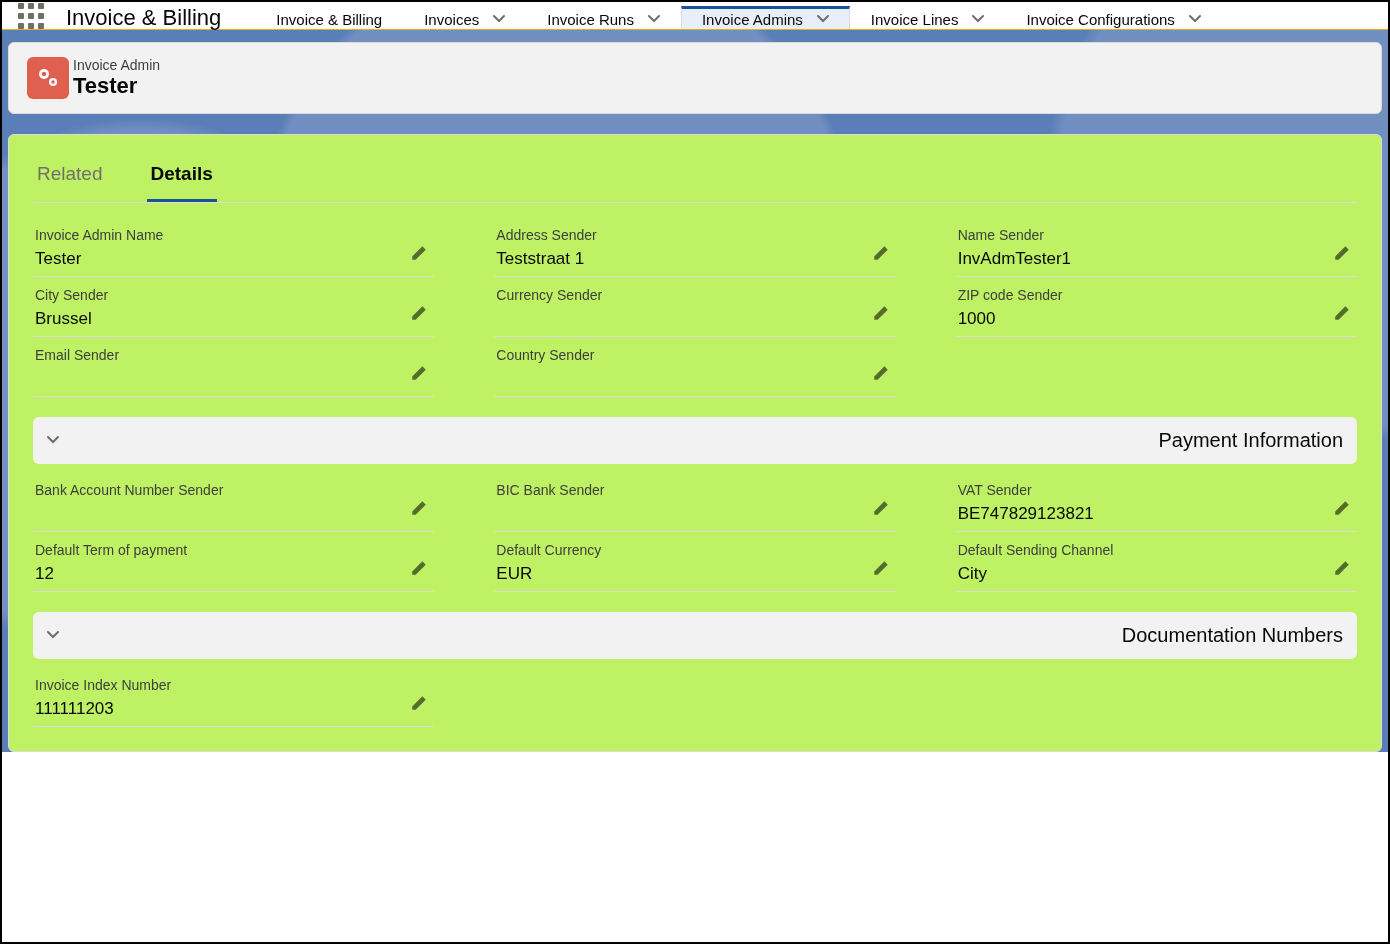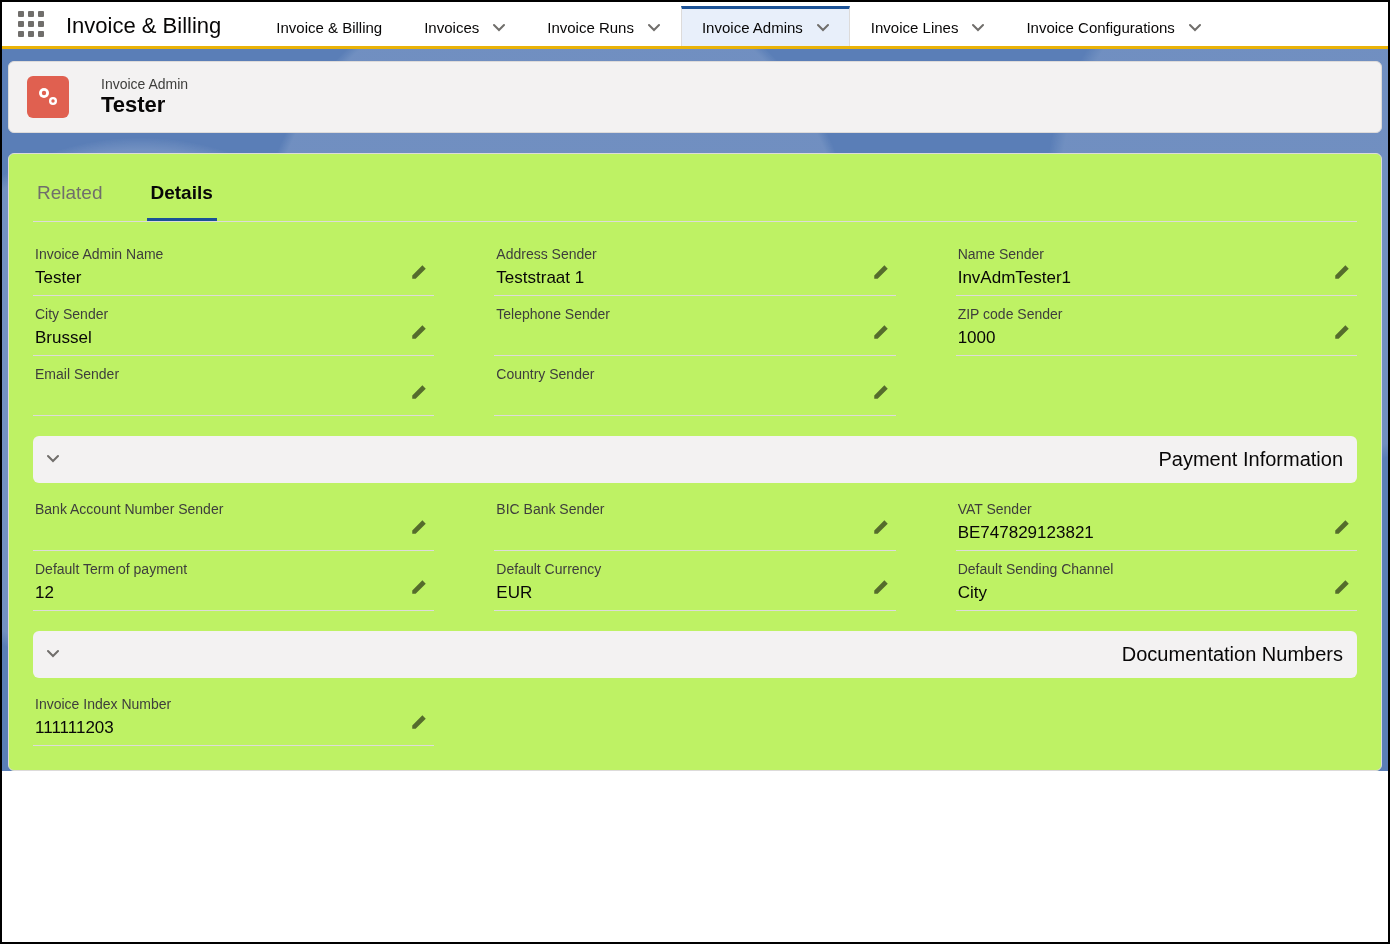--- a/index.html
+++ b/index.html
@@ -9,22 +9,22 @@
     font-size: 13px;
     color: #080707;
     background: #fff;
     width: 1390px;
     border: 2px solid #000;
   }
   
   .global-nav {
     display: flex;
     align-items: center;
-    height: 47px;
-    border-bottom: 3px solid #eab308;
+    height: 28px;
+    border-bottom: 1px solid #eab308;
     background: #fff;
     padding: 4px 6px 0 16px;
   }
   .waffle {
     width: 30px; height: 30px;
     display: grid;
     grid-template-columns: repeat(3, 6px);
     grid-template-rows: repeat(3, 6px);
     gap: 4px;
     margin-right: 18px;
@@ -72,21 +72,21 @@
   }
   
   .header-card {
     margin: 0 6px;
     background: #f3f2f2;
     border: 1px solid #dddbda;
     border-radius: 6px;
     padding: 14px 18px;
     display: flex;
     align-items: center;
-    gap: 32px;
+    gap: 4px;
     position: relative;
     z-index: 1;
   }
   .header-icon {
     width: 42px; height: 42px;
     border-radius: 6px;
     background: #e06050;
     display: flex; align-items: center; justify-content: center;
   }
   .header-icon svg { width: 26px; height: 26px; fill: #fff; }
@@ -276,21 +276,21 @@
           </svg>
       </div>
       <div class="field">
         <div class="label">City Sender</div>
         <div class="value">Brussel</div>
         <svg class="edit pencil" viewBox="0 0 16 16">
             <use href="#pencil-path"></use>
           </svg>
       </div>
       <div class="field">
-        <div class="label">Telephone Sender</div>
+        <div class="label">Currency Sender</div>
         <div class="value"></div>
         <svg class="edit pencil" viewBox="0 0 16 16">
             <use href="#pencil-path"></use>
           </svg>
       </div>
       <div class="field">
         <div class="label">ZIP code Sender</div>
         <div class="value">1000</div>
         <svg class="edit pencil" viewBox="0 0 16 16">
             <use href="#pencil-path"></use>

